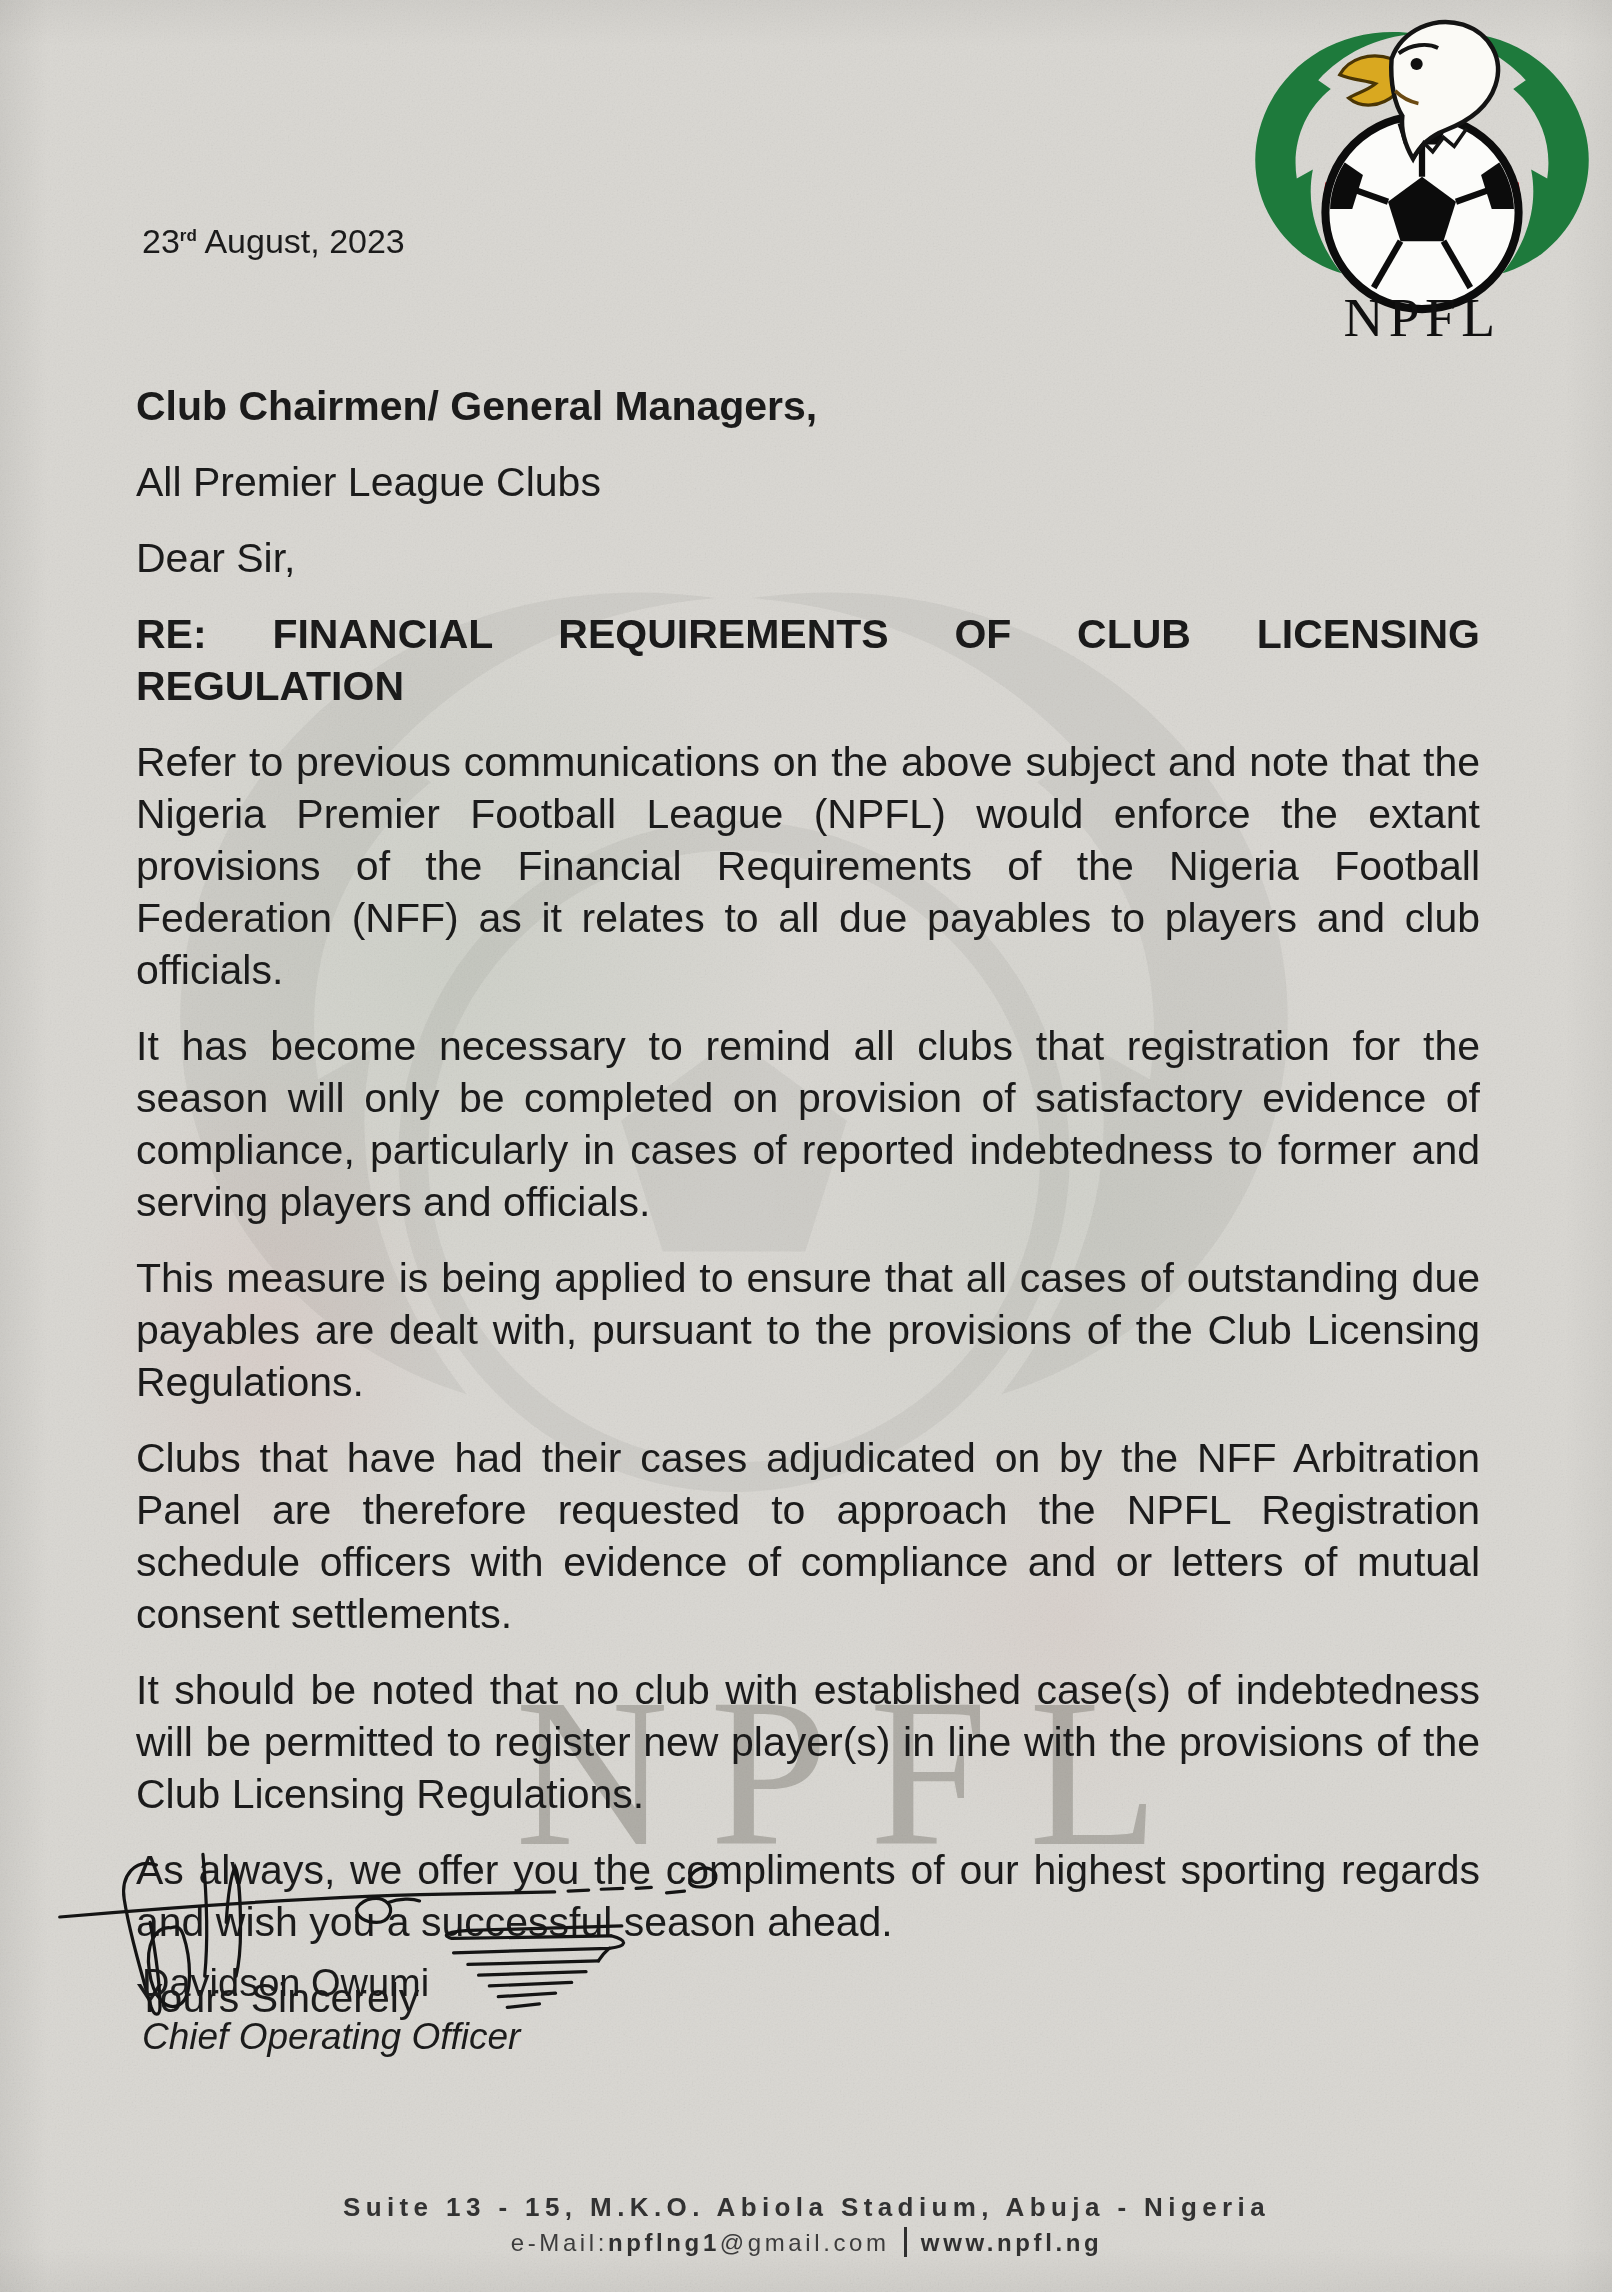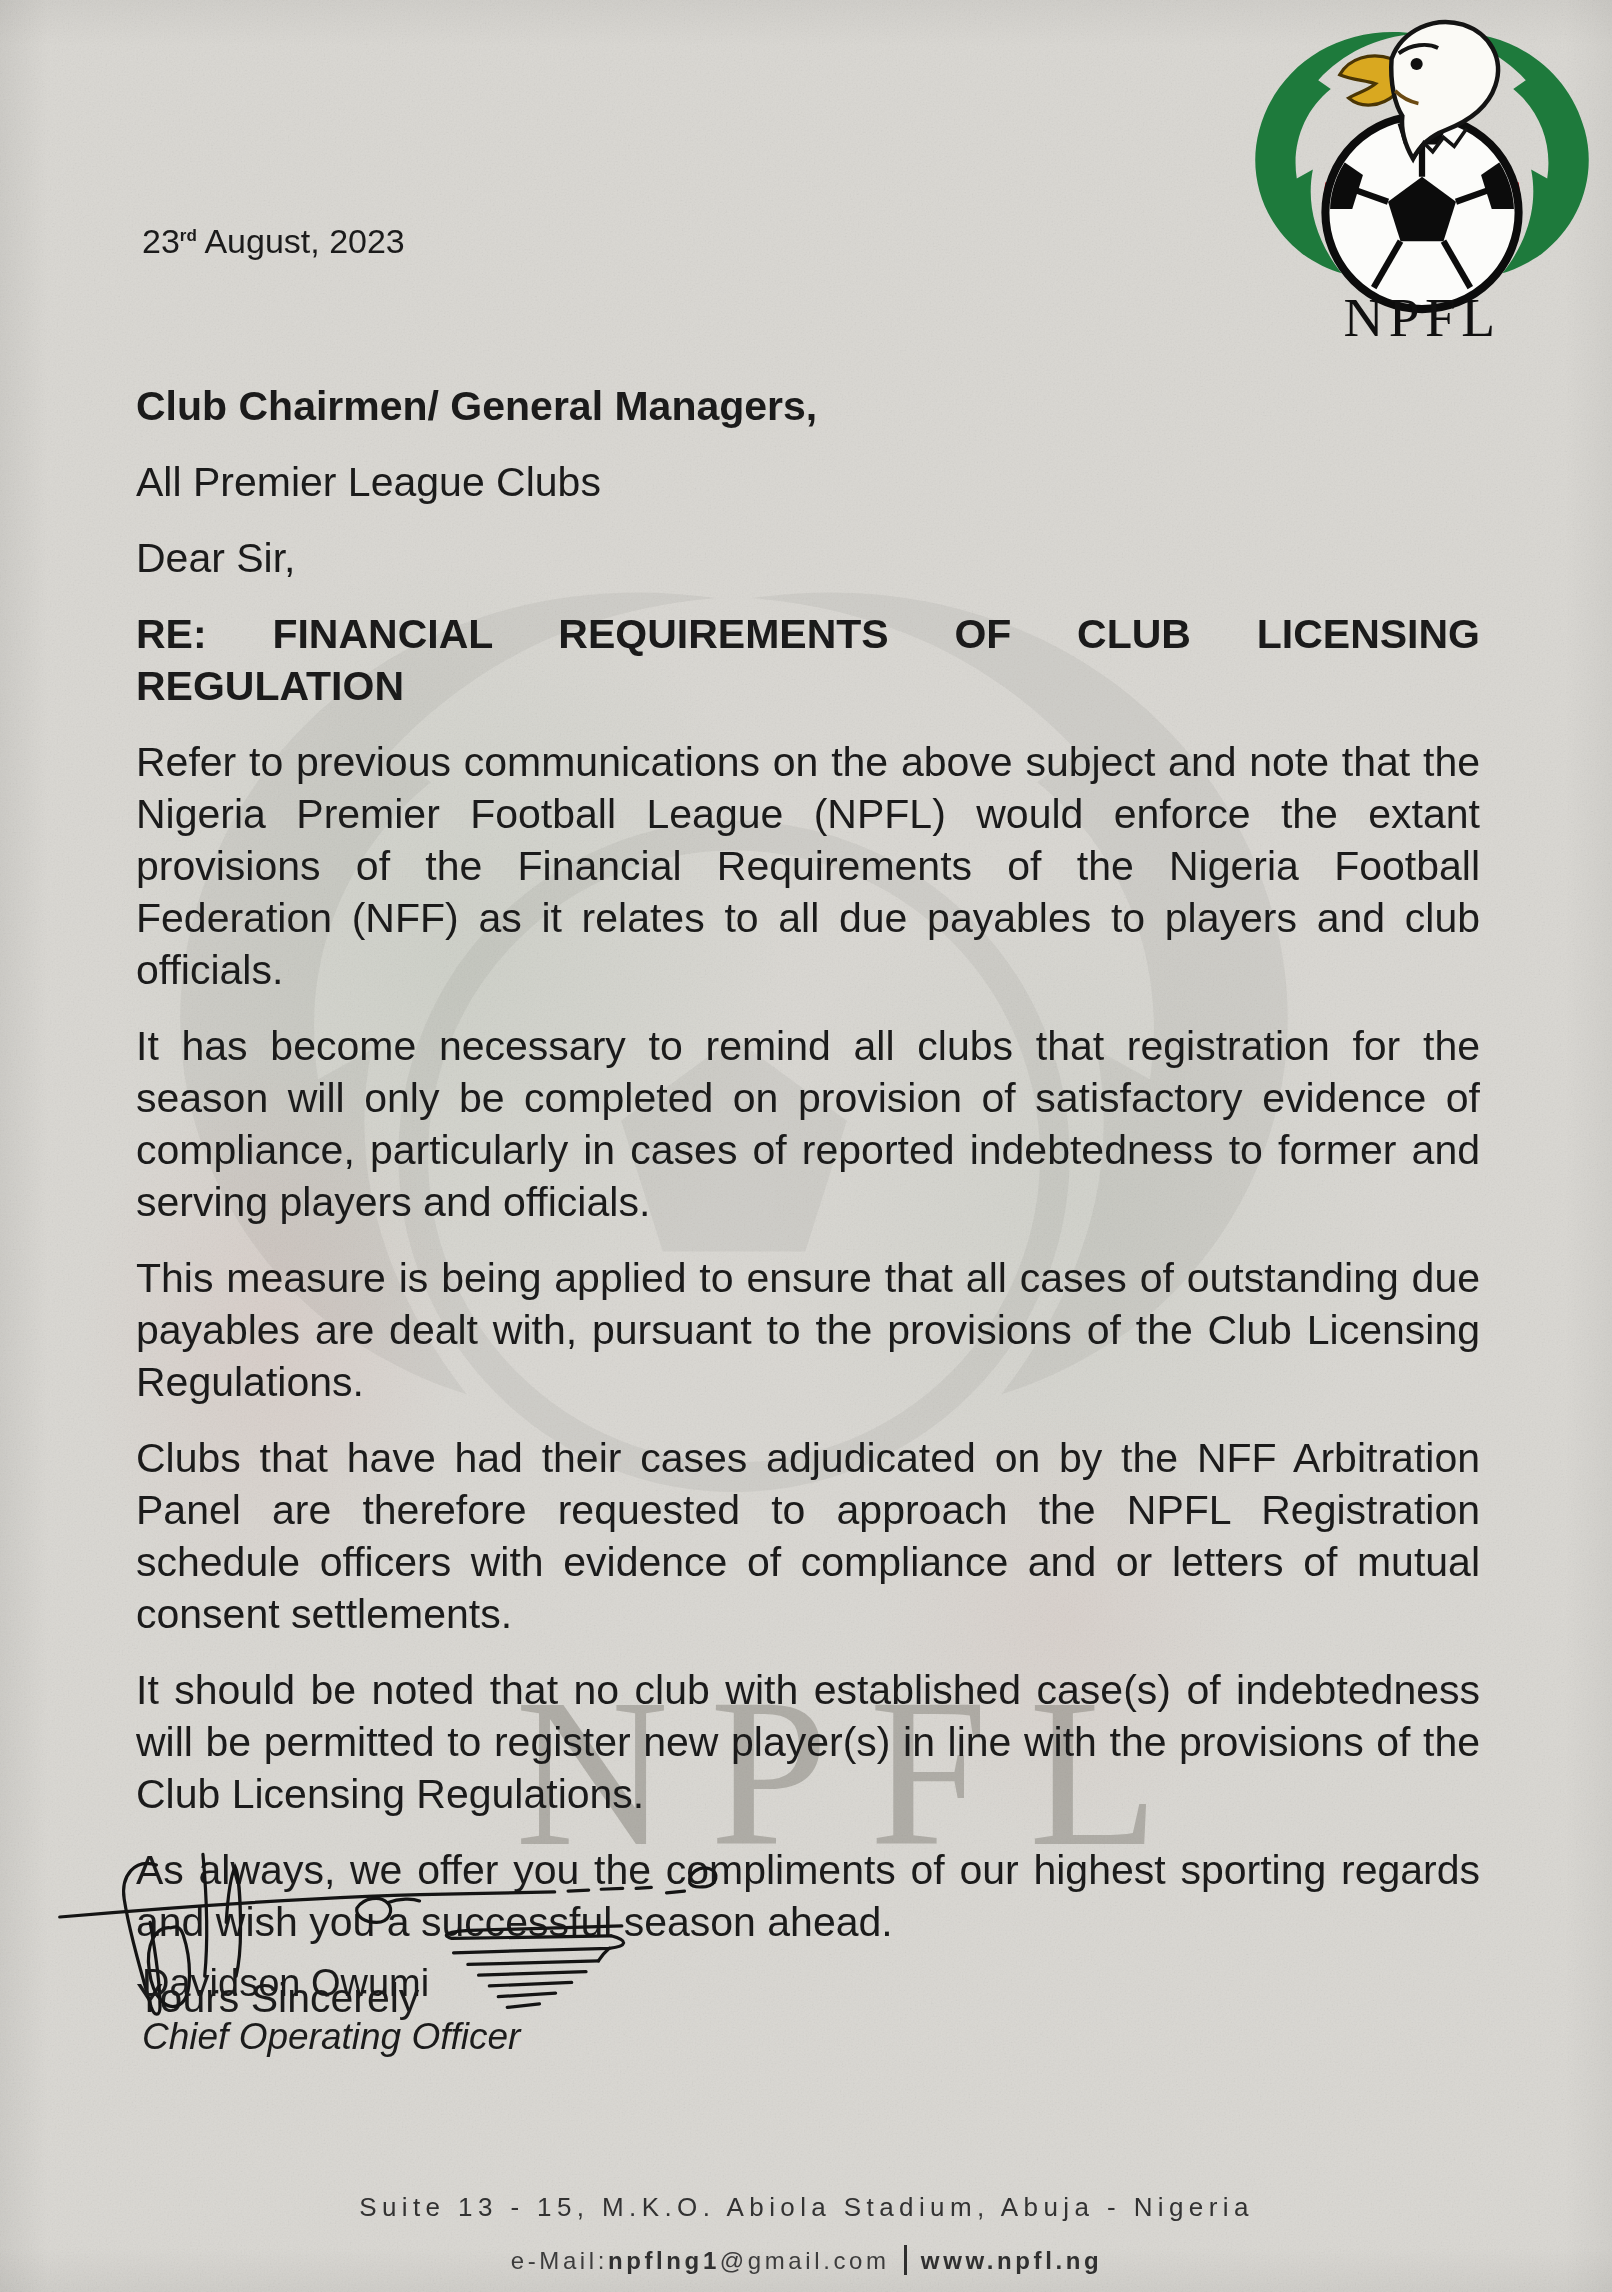--- a/index.html
+++ b/index.html
@@ -40,22 +40,22 @@
   .body{position:absolute;left:136px;top:380px;width:1344px;z-index:4;
     font-size:41px;line-height:52px;text-align:justify;}
   .body p{margin:0 0 24px 0;}
   .b{font-weight:bold;}
 
   .sig-svg{position:absolute;left:49px;top:1840px;width:716px;height:188px;z-index:4;}
   .signer-name{position:absolute;left:142px;top:1962px;font-size:38px;font-weight:normal;z-index:4;}
   .signer-title{position:absolute;left:142px;top:2016px;font-size:37px;font-weight:normal;font-style:italic;z-index:4;}
 
   .footer{position:absolute;left:0;right:0;top:2192px;text-align:center;z-index:4;color:#323232;}
-  .footer-line1{font-size:26px;font-weight:normal;letter-spacing:5.4px;}
-  .footer-line2{font-size:24px;letter-spacing:3.6px;margin-top:22px;color:#3c3c3c;}
+  .footer-line1{font-size:26px;font-weight:bold;letter-spacing:5.4px;}
+  .footer-line2{font-size:24px;letter-spacing:3.6px;margin-top:4px;color:#3c3c3c;}
   .footer-line2 .bold{font-weight:bold;color:#303030;}
   .sep-bar{display:inline-block;width:2.7px;height:30px;background:#2f2f2f;margin:0 14.3px;vertical-align:-6.3px;}
 </style>
 </head>
 <body>
 
 <div class="page">
 
   <svg class="noise-svg" viewBox="0 0 1801 2560" width="1613" height="2293">
     <filter id="paperNoise">

